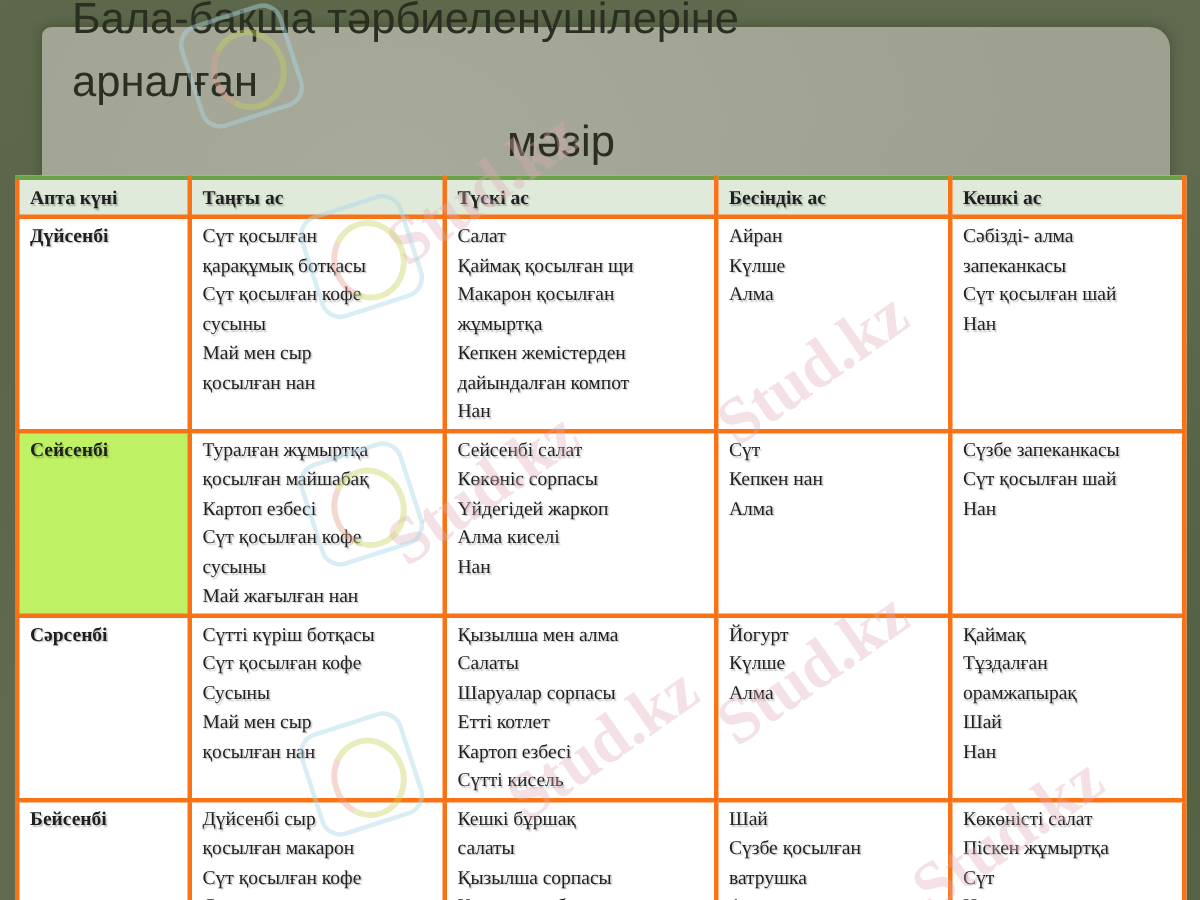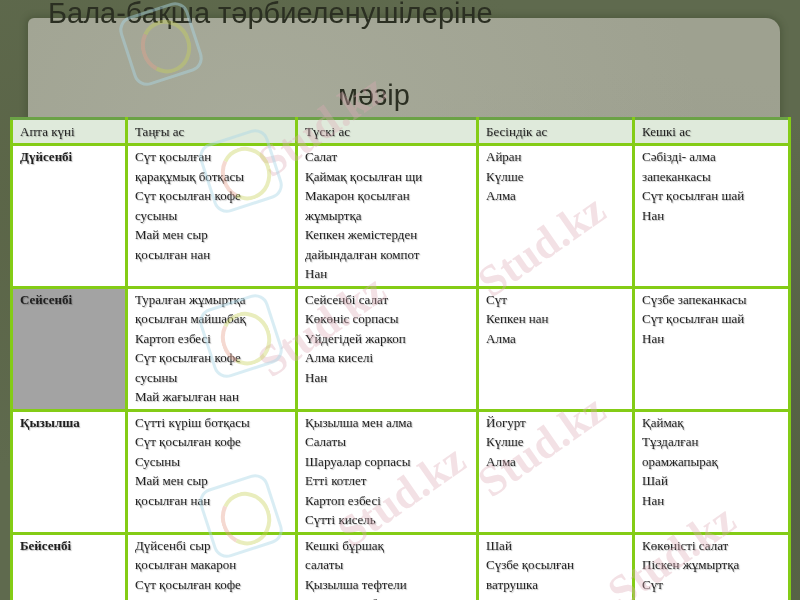--- a/index.html
+++ b/index.html
@@ -71,55 +71,56 @@
     left: 10px; top: 117px;
     width: 778px;
     border-collapse: collapse;
     background: #ffffff;
     font-family: "Liberation Serif", serif;
     font-size: 13px;
     color: #1f1f1f;
     table-layout: fixed;
   }
   table.menu th, table.menu td {
-    border: 3px solid #84cc16;
+    border: 3px solid #f97316;
     vertical-align: top;
     text-align: left;
     padding: 1px 7px 2px 7px;
     line-height: 19.5px;
     text-shadow: 1px 1px 1px rgba(0,0,0,0.25);
   }
   table.menu tr:first-child th { border-top: 3px solid #6ba246; }
   table.menu th {
     background: #dfeadb;
-    font-weight: normal;
+    font-weight: bold;
     height: 26px;
     line-height: 19px;
     padding-top: 2px;
   }
   table.menu td.day { font-weight: bold; }
-  table.menu td.day.highlight { background: #a3a3a3; }
+  table.menu td.day.highlight { background: #bef264; }
   table.menu tr.r1 td { height: 125px; }
   table.menu tr.r2 td { height: 113px; }
   table.menu tr.r3 td { height: 111px; }
   table.menu tr.r4 td { height: 91px; }
   .item { display: block; }
   col.c0 { width: 115px; }
   col.c1 { width: 170px; }
   col.c2 { width: 181px; }
   col.c3 { width: 156px; }
   col.c4 { width: 156px; }
 </style>
 </head>
 <body>
 
 <div class="paper"></div>
 
 <div class="title">
   <div>Бала-бақша тәрбиеленушілеріне</div>
+  <div>арналған</div>
 </div>
 <div class="subtitle">мәзір</div>
 
 <table class="menu">
   <colgroup>
     <col class="c0">
       <col class="c1">
       <col class="c2">
       <col class="c3">
       <col class="c4">
@@ -187,21 +188,21 @@
           <span class="item">Кепкен нан</span>
           <span class="item">Алма</span>
         </td>
         <td>
           <span class="item">Сүзбе запеканкасы</span>
           <span class="item">Сүт қосылған шай</span>
           <span class="item">Нан</span>
         </td>
       </tr>
       <tr class="r3">
-        <td class="day">Қызылша</td>
+        <td class="day">Сәрсенбі</td>
         <td>
           <span class="item">Сүтті күріш ботқасы</span>
           <span class="item">Сүт қосылған кофе</span>
           <span class="item">Сусыны</span>
           <span class="item">Май мен сыр</span>
           <span class="item">қосылған нан</span>
         </td>
         <td>
           <span class="item">Қызылша мен алма</span>
           <span class="item">Салаты</span>
@@ -227,21 +228,21 @@
         <td class="day">Бейсенбі</td>
         <td>
           <span class="item">Дүйсенбі сыр</span>
           <span class="item">қосылған макарон</span>
           <span class="item">Сүт қосылған кофе</span>
           <span class="item">Сусыны</span>
         </td>
         <td>
           <span class="item">Кешкі бұршақ</span>
           <span class="item">салаты</span>
-          <span class="item">Қызылша тефтели</span>
+          <span class="item">Қызылша сорпасы</span>
           <span class="item">Қарақұмық ботқасы</span>
         </td>
         <td>
           <span class="item">Шай</span>
           <span class="item">Сүзбе қосылған</span>
           <span class="item">ватрушка</span>
           <span class="item">Алма</span>
         </td>
         <td>
           <span class="item">Көкөністі салат</span>

